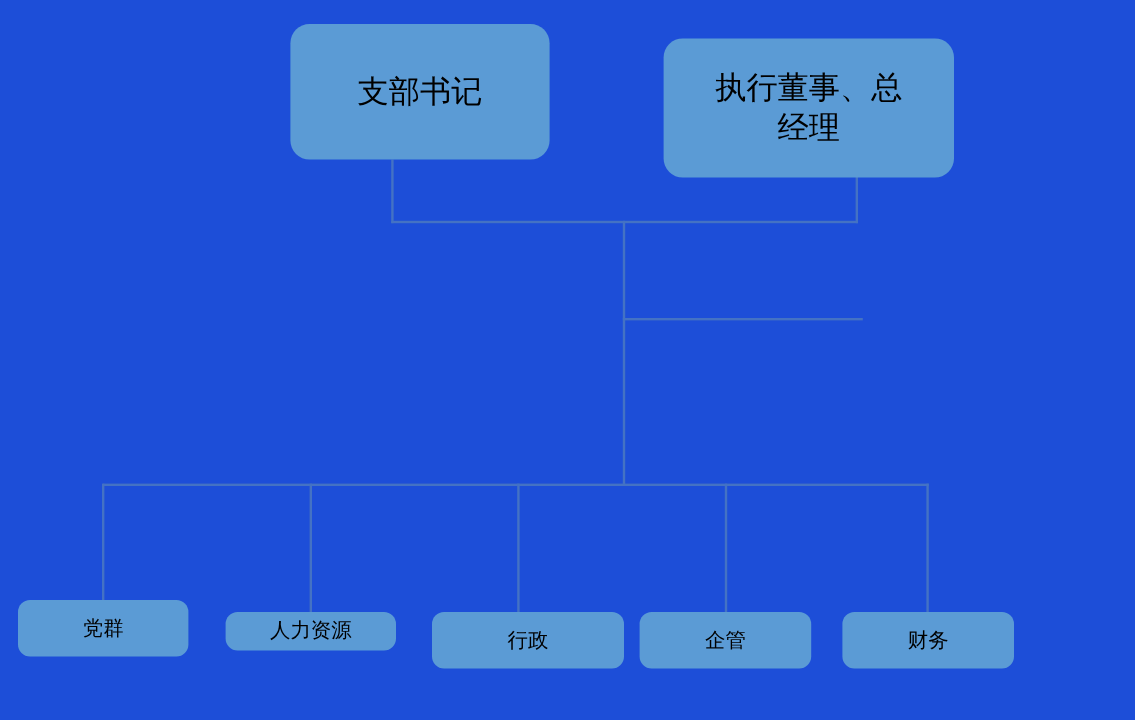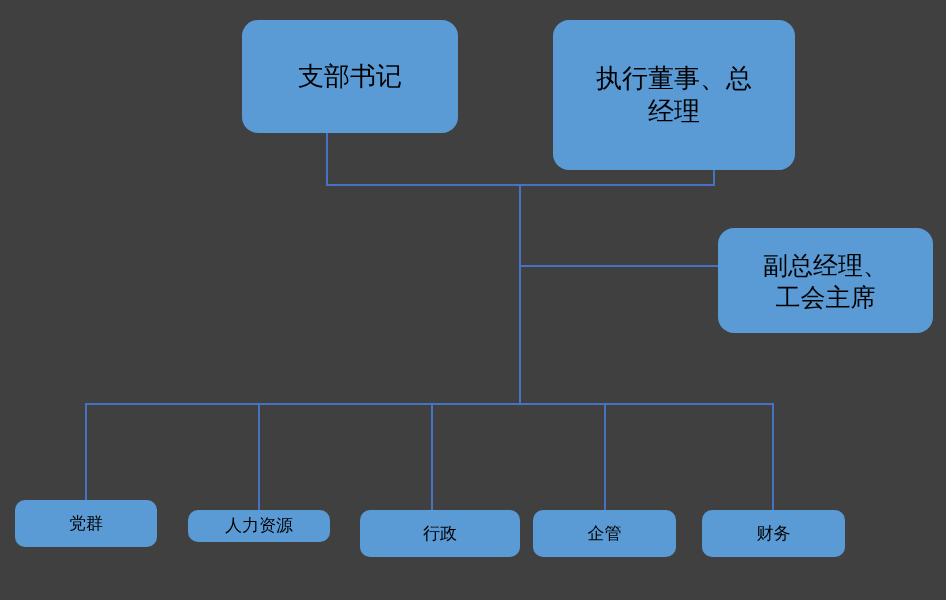--- a/index.html
+++ b/index.html
@@ -7,21 +7,21 @@
     padding: 0;
     background: #ffffff;
   }
   body {
     font-family: "Liberation Sans", "DejaVu Sans", sans-serif;
   }
   #org-chart {
     position: relative;
     width: 946px;
     height: 600px;
-    background: #404040;
+    background: #1d4ed8;
     overflow: hidden;
   }
   .node {
     position: absolute;
     box-sizing: border-box;
     background: #5B9BD5;
     border-radius: 14px;
     display: flex;
     align-items: center;
     justify-content: center;
@@ -46,21 +46,21 @@
   
   .conn {
     position: absolute;
     background: #4472C4;
   }
   .conn-h { height: 2px; }
   .conn-v { width: 2px; }
 
   
   #node-party-secretary { left: 242px;  top: 20px;  width: 216px; height: 113px; }
-  #node-gm              { left: 553px;  top: 20px;  width: 242px; height: 150px; }
+  #node-gm              { left: 553px;  top: 32px;  width: 242px; height: 116px; }
 
   
   #node-deputy-gm       { left: 718px;  top: 228px; width: 215px; height: 105px; }
 
   
   #node-party-affairs   { left: 15px;   top: 500px; width: 142px; height: 47px; }
   #node-hr              { left: 188px;  top: 510px; width: 142px; height: 32px; }
   #node-admin           { left: 360px;  top: 510px; width: 160px; height: 47px; }
   #node-enterprise-mgmt { left: 533px;  top: 510px; width: 143px; height: 47px; }
   #node-finance         { left: 702px;  top: 510px; width: 143px; height: 47px; }
@@ -105,26 +105,20 @@
     <span>支部书记</span>
   </div>
 
   <div class="node node-top" id="node-gm">
     <span>
       <span>执行董事、总</span><br>
       <span>经理</span>
     </span>
   </div>
 
-  <div class="node node-side" id="node-deputy-gm">
-    <span>
-      <span>副总经理、</span><br>
-      <span>工会主席</span>
-    </span>
-  </div>
 
   <div class="node node-leaf" id="node-party-affairs">
     <span>党群</span>
   </div>
 
   <div class="node node-leaf" id="node-hr">
     <span>人力资源</span>
   </div>
 
   <div class="node node-leaf" id="node-admin">

